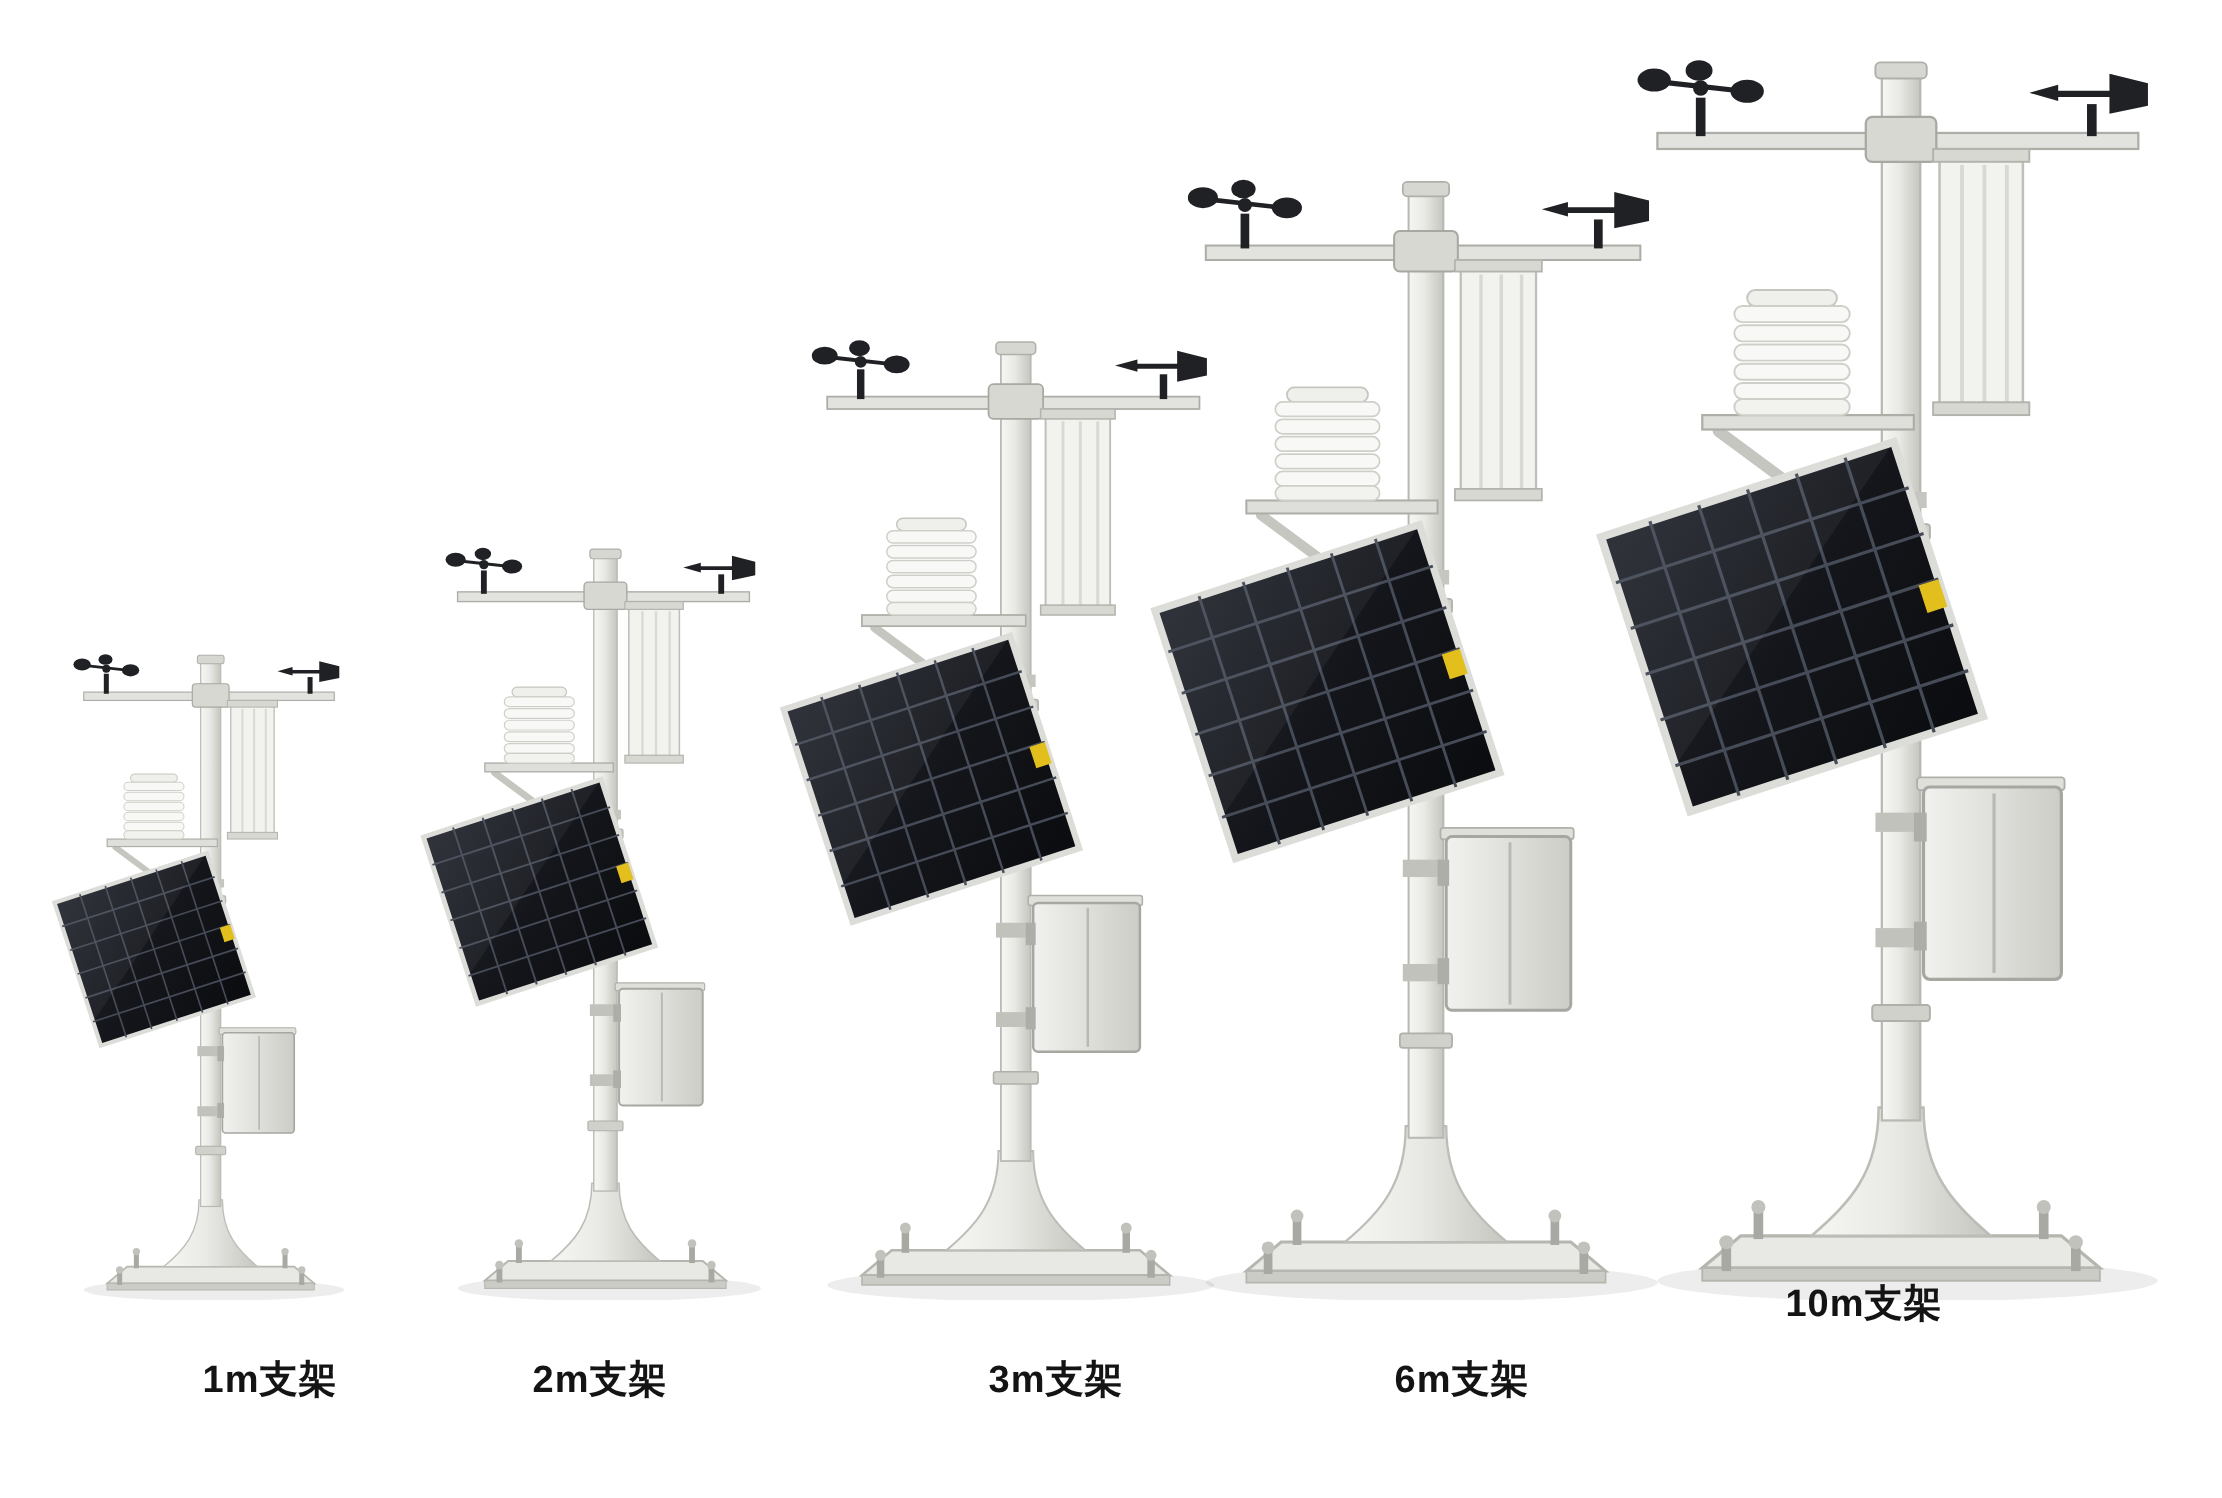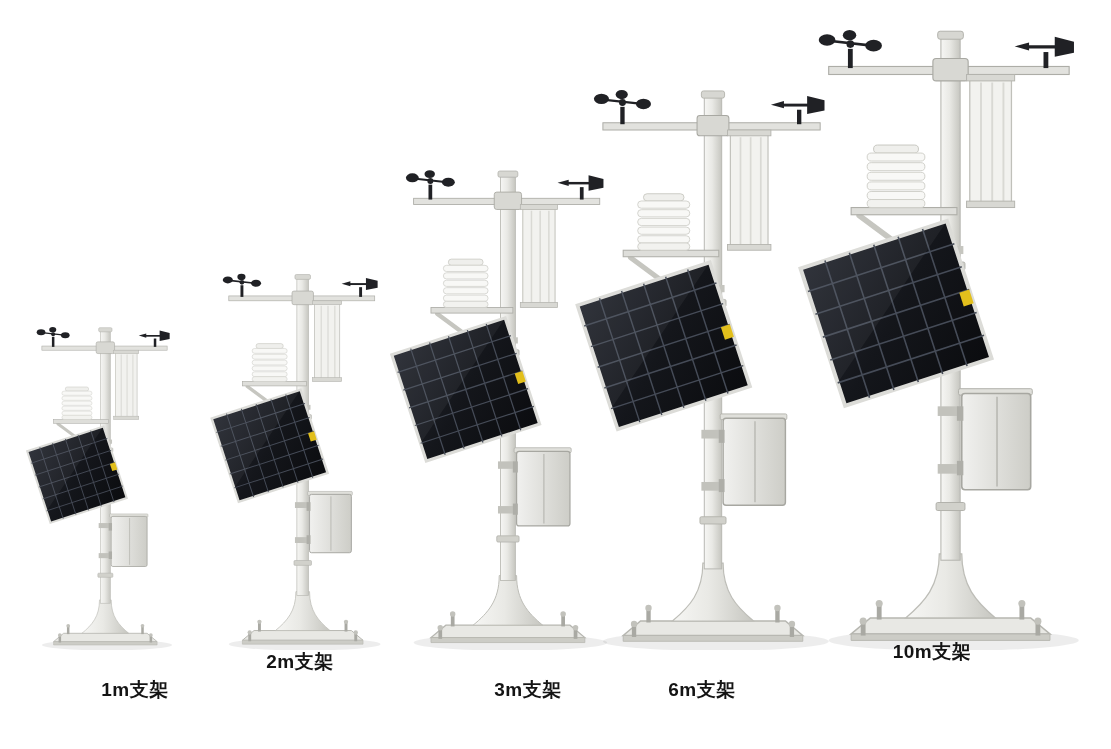--- a/index.html
+++ b/index.html
@@ -173,18 +173,18 @@
     </svg>
   </figure>
 
   <figure class="station" style="left:758px; top:28px; width:353px; height:622px;">
     <svg viewBox="0 22 220 388" preserveAspectRatio="xMidYMax meet">
       <use href="#weather-station" xlink:href="#weather-station"></use>
     </svg>
   </figure>
 
   <div class="station-label" style="left:92px; top:677px;margin-left:43px;">1m支架</div>
-  <div class="station-label" style="left:300px; top:649px;">2m支架</div>
+  <div class="station-label" style="left:300px; top:677px;">2m支架</div>
   <div class="station-label" style="left:528px; top:677px;">3m支架</div>
-  <div class="station-label" style="left:702px; top:677px;">6m支架</div>
+  <div class="station-label" style="left:731px; top:677px;">6m支架</div>
   <div class="station-label" style="left:932px; top:639px;">10m支架</div>
 
 </div>
 
 </body></html>

